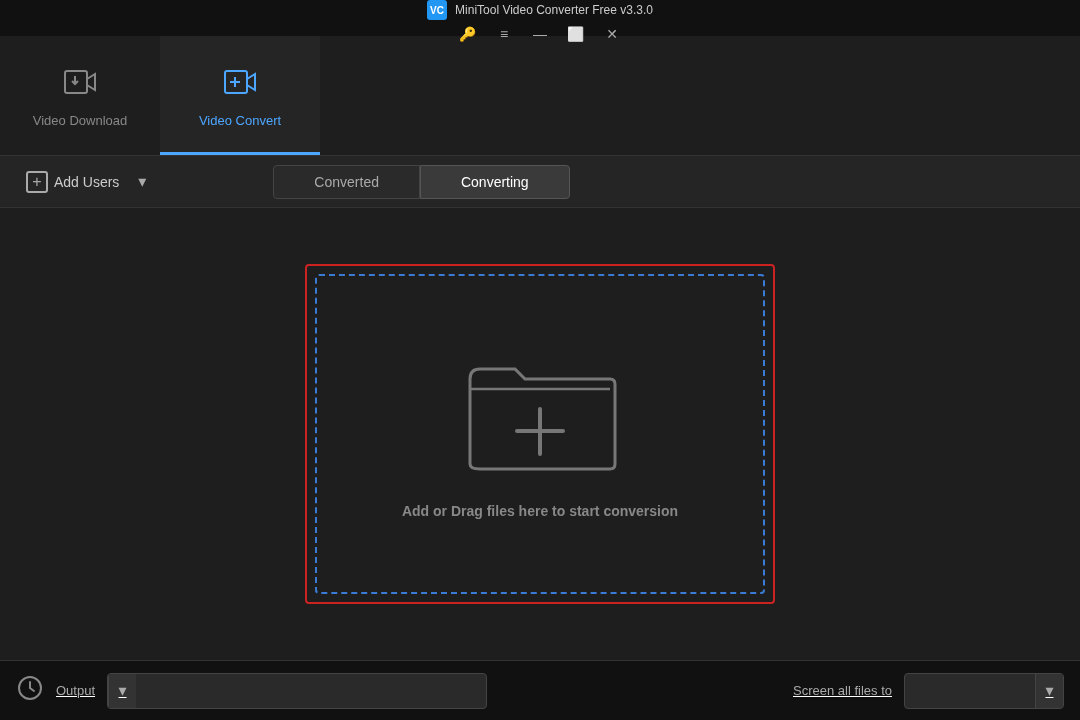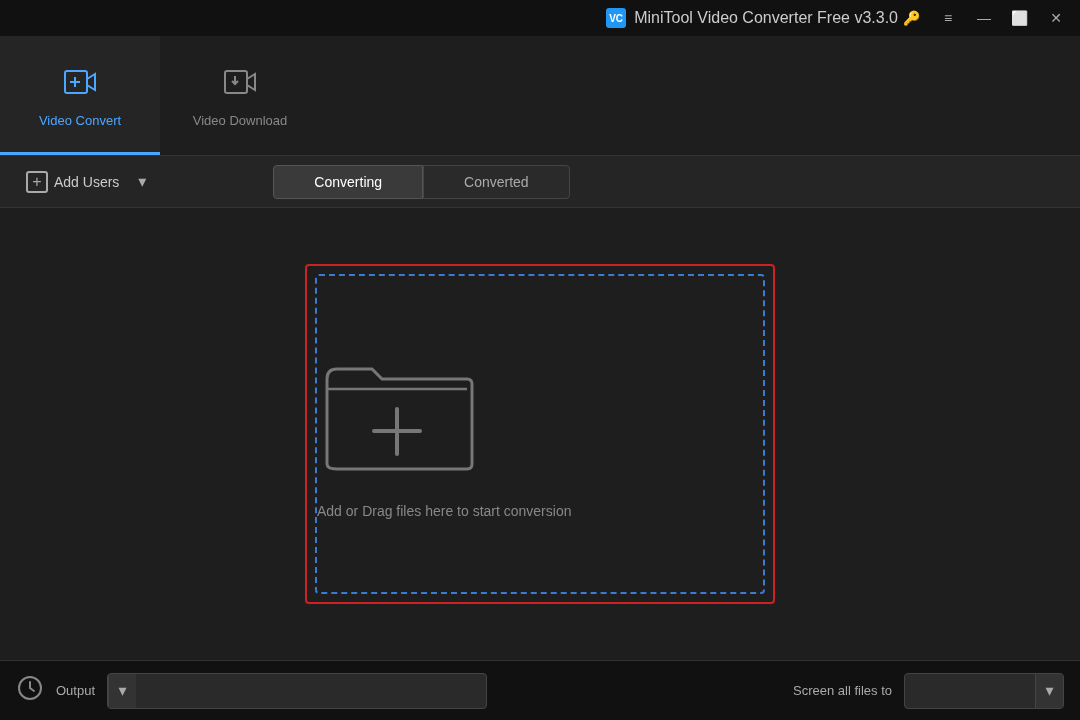--- a/index.html
+++ b/index.html
@@ -11,24 +11,25 @@
       font-family: 'Segoe UI', Arial, sans-serif;
       color: #fff;
       overflow: hidden;
       user-select: none;
     }
 
     
     #title-bar {
       display: flex;
       align-items: center;
-      justify-content: flex-end;
+      justify-content: space-between;
       background: #111111;
       height: 36px;
       padding: 0 10px;
+      flex-direction: column;
     }
 
     #title-bar-left {
       display: flex;
       align-items: center;
       gap: 8px;
     }
 
     #app-logo {
       width: 20px;
@@ -37,21 +38,21 @@
       border-radius: 3px;
       display: flex;
       align-items: center;
       justify-content: center;
       font-size: 10px;
       font-weight: bold;
       color: white;
     }
 
     #app-title {
-      font-size: 16px;
+      font-size: 12px;
       color: #cccccc;
     }
 
     #title-bar-controls {
       display: flex;
       align-items: center;
       gap: 8px;
     }
 
     .title-btn {
@@ -210,23 +211,25 @@
       position: relative;
     }
 
     #drop-zone-inner {
       width: 450px;
       height: 320px;
       border: 2px dashed #3a7bd5;
       border-radius: 4px;
       display: flex;
       flex-direction: column;
+      align-items: center;
       justify-content: center;
       gap: 20px;
       cursor: pointer;
+      font-weight: bold;
     }
 
     #folder-icon-container {
       position: relative;
     }
 
     #drop-zone-text {
       color: #888;
       font-size: 14px;
     }
@@ -237,20 +240,21 @@
       align-items: center;
       background: #111111;
       height: 60px;
       padding: 0 16px;
       gap: 12px;
       border-top: 1px solid #333;
       position: absolute;
       bottom: 0;
       left: 0;
       right: 0;
+      text-decoration: underline;
     }
 
     #clock-icon {
       color: #888;
       font-size: 22px;
     }
 
     #output-label {
       color: #aaa;
       font-size: 13px;
@@ -352,57 +356,57 @@
   <div id="title-bar-controls">
     <div class="title-btn">🔑</div>
     <div class="title-btn">≡</div>
     <div class="title-btn">—</div>
     <div class="title-btn">⬜</div>
     <div class="title-btn close">✕</div>
   </div>
 </div>
 
 <div id="nav-bar">
+
+  <div class="nav-item">
+    <span class="nav-icon">
+      <svg viewBox="0 0 36 36" fill="none" stroke="#888" stroke-width="2">
+        <rect x="3" y="7" width="22" height="22" rx="2"></rect>
+        <path d="M25 15l8-5v16l-8-5z"></path>
+        <path d="M13 12v8M10 17l3 3 3-3" stroke="#888" stroke-width="2"></path>
+      </svg>
+    </span>
+    <span>Video Download</span>
+  </div>
 
   <div class="nav-item active">
     <span class="nav-icon">
       <svg viewBox="0 0 36 36" fill="none" stroke="#4da6ff" stroke-width="2">
         <rect x="3" y="7" width="22" height="22" rx="2"></rect>
         <path d="M25 15l8-5v16l-8-5z"></path>
         <path d="M13 13v10" stroke="#4da6ff" stroke-width="2"></path>
         <path d="M8 18h10" stroke="#4da6ff" stroke-width="2"></path>
       </svg>
     </span>
     <span>Video Convert</span>
   </div>
 
-  <div class="nav-item">
-    <span class="nav-icon">
-      <svg viewBox="0 0 36 36" fill="none" stroke="#888" stroke-width="2">
-        <rect x="3" y="7" width="22" height="22" rx="2"></rect>
-        <path d="M25 15l8-5v16l-8-5z"></path>
-        <path d="M13 12v8M10 17l3 3 3-3" stroke="#888" stroke-width="2"></path>
-      </svg>
-    </span>
-    <span>Video Download</span>
-  </div>
-
 
 </div>
 
 <div id="toolbar">
   <button id="add-files-btn">
     <div id="add-files-plus">+</div>
     <span>Add Users</span>
   </button>
   <div id="add-files-dropdown">▾</div>
 
   <div class="tab-container">
+    <button class="tab-btn">Converted</button>
     <button class="tab-btn active">Converting</button>
-    <button class="tab-btn">Converted</button>
   </div>
 </div>
 
 <div id="main-content">
   <div id="drop-zone">
     <div id="drop-zone-inner">
 
       <div id="folder-icon-container">
         <svg width="160" height="130" viewBox="0 0 160 130" fill="none">
 

